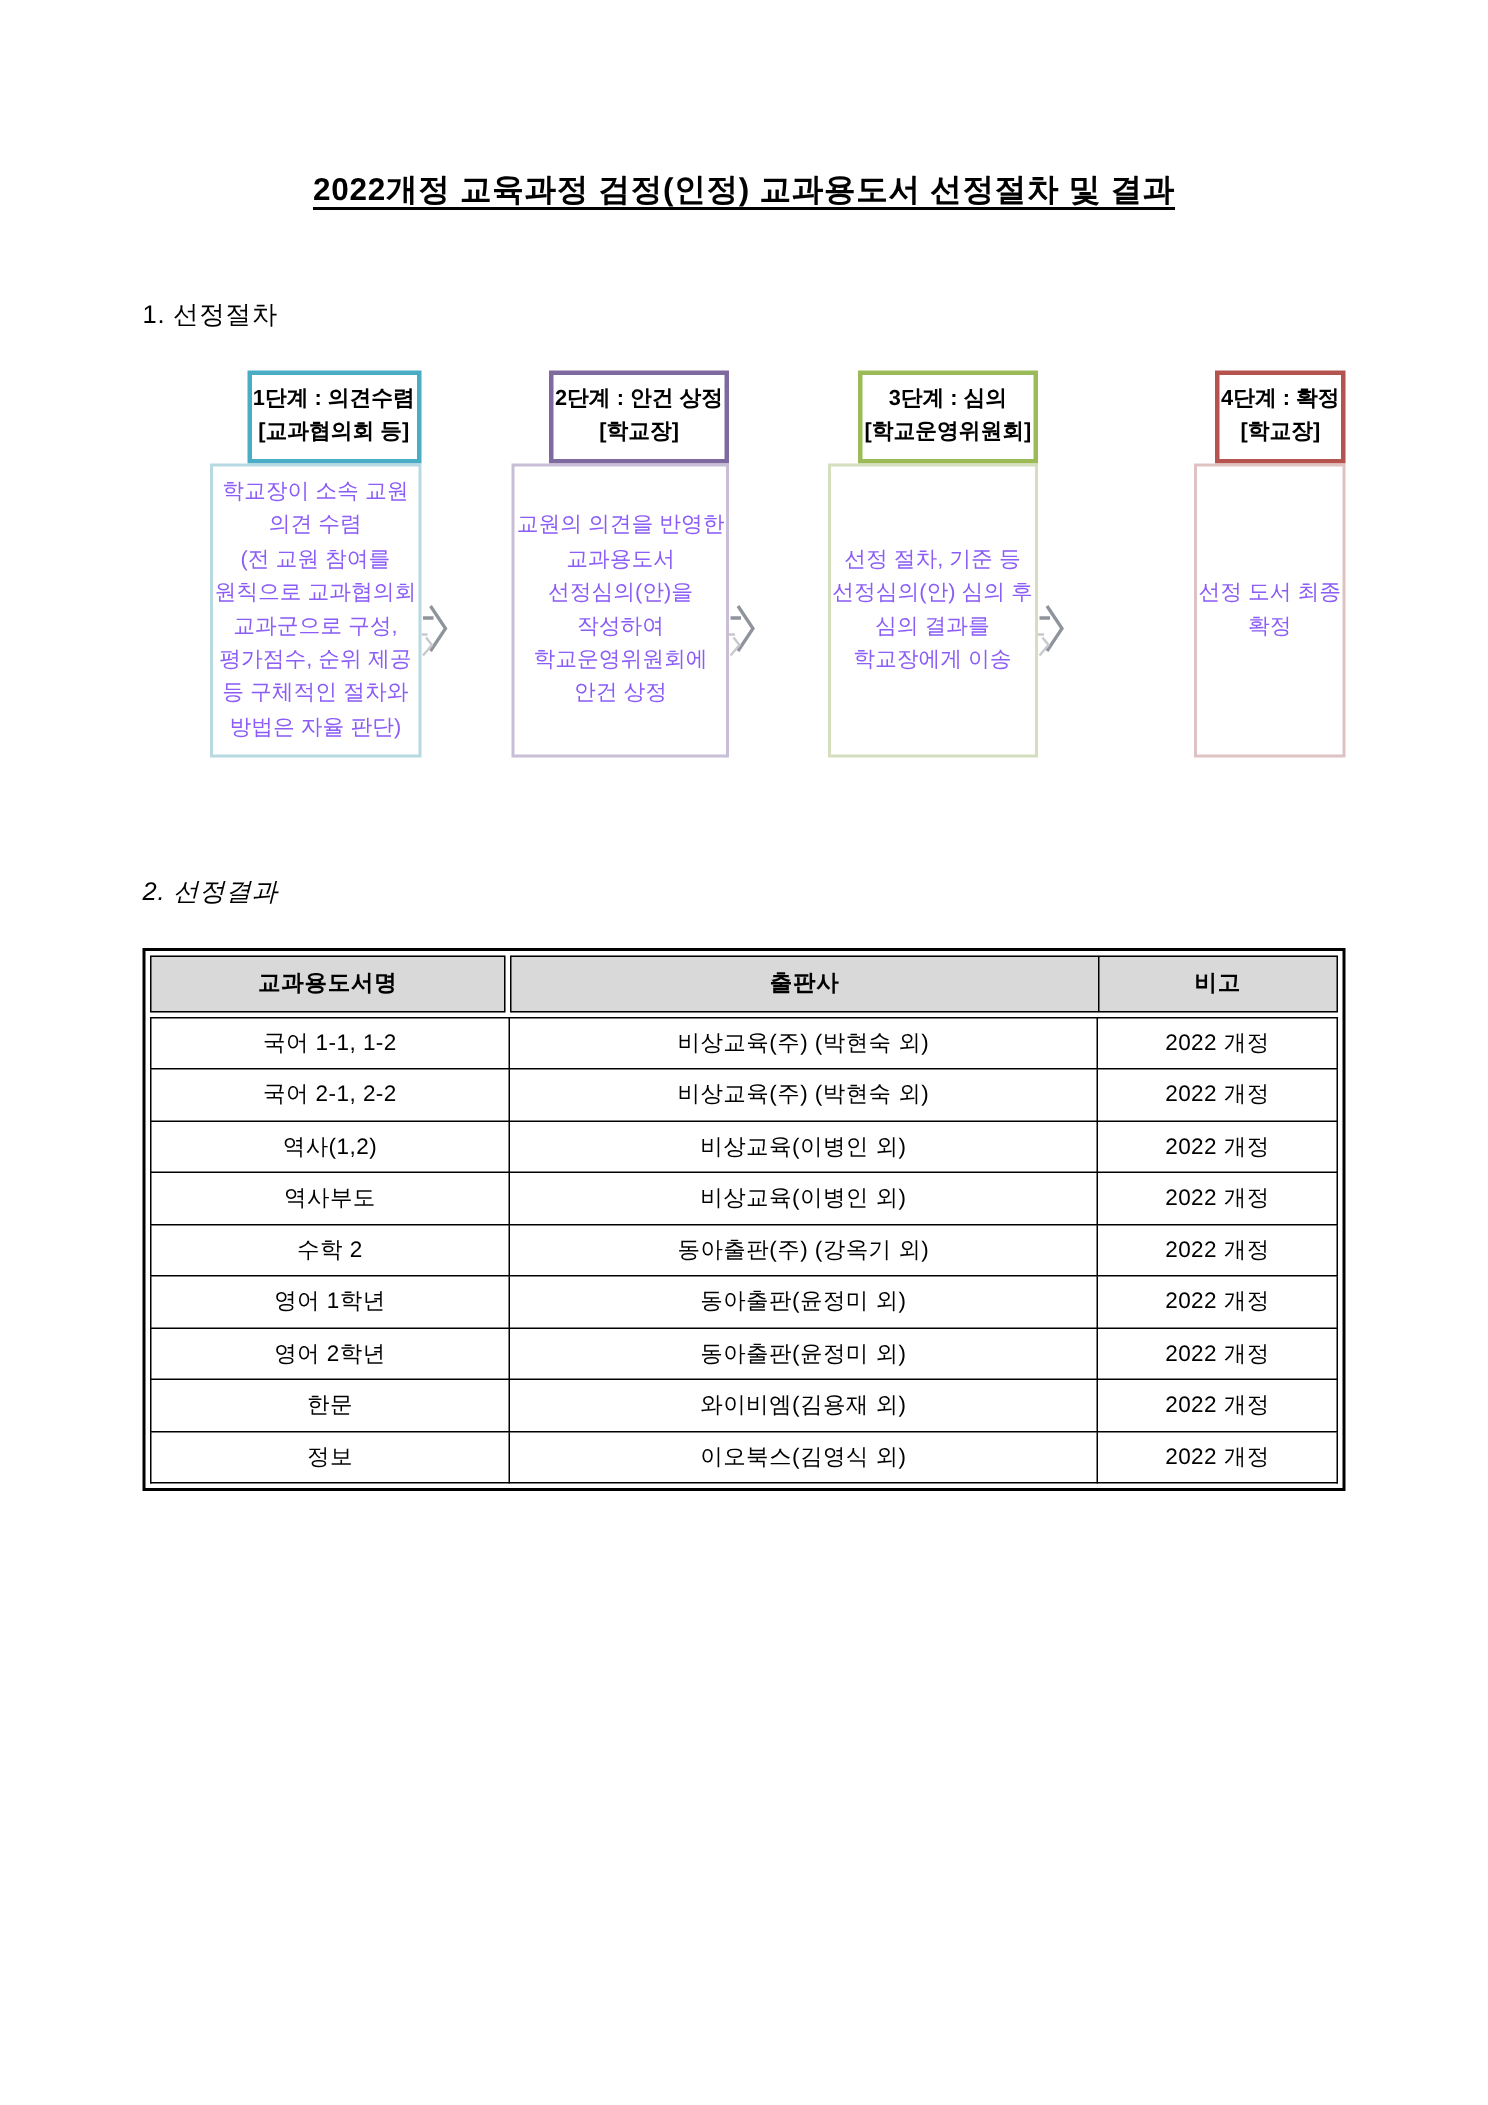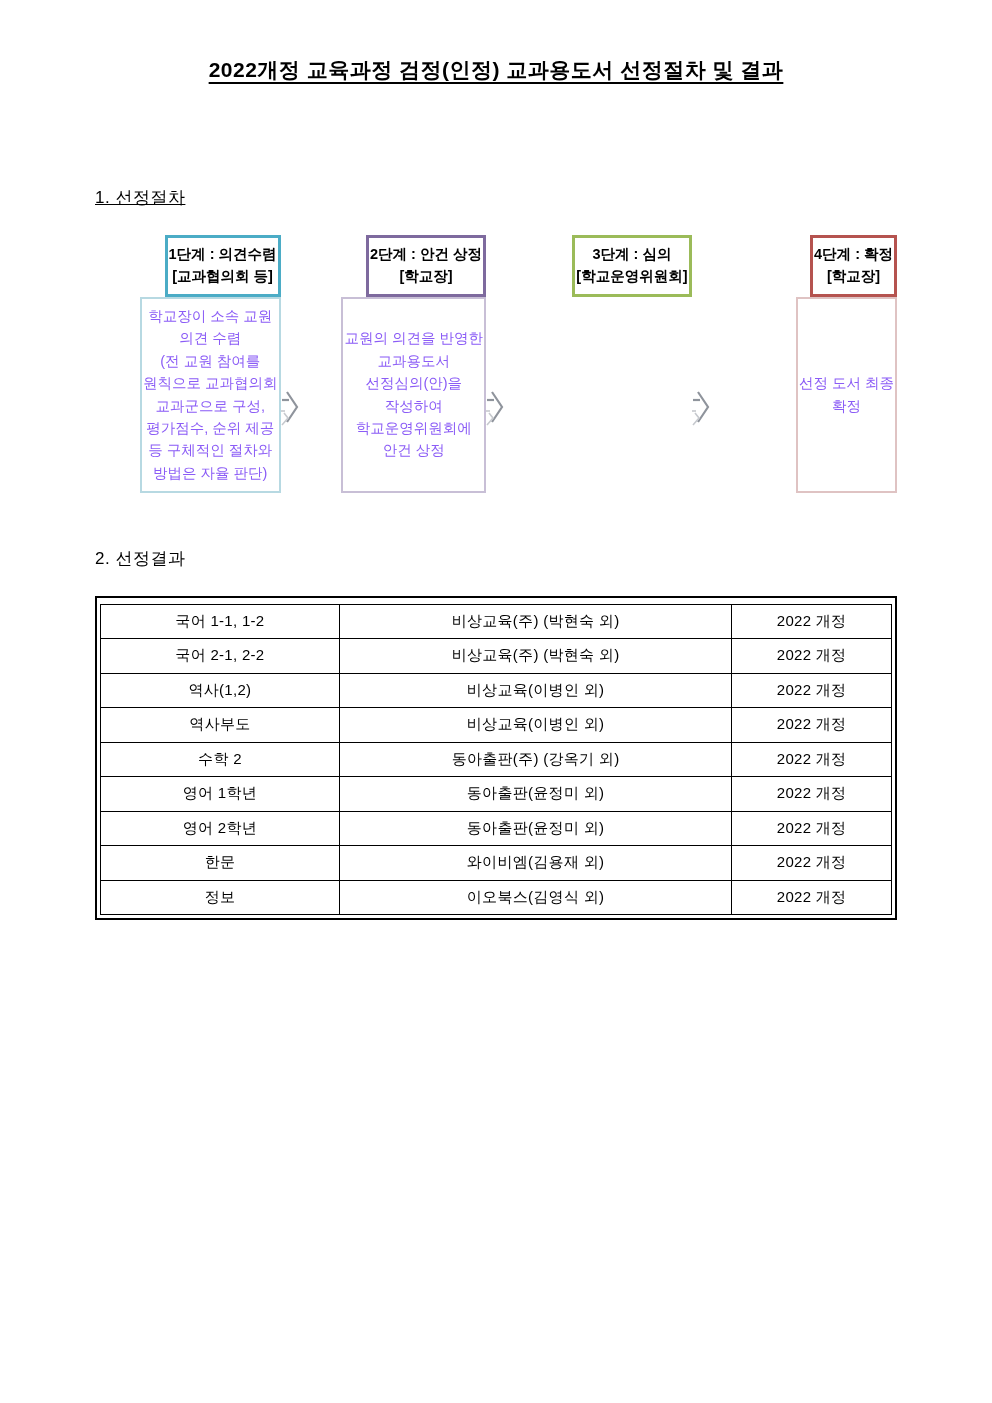--- a/index.html
+++ b/index.html
@@ -8,36 +8,36 @@
     width: 992px; height: 1403px;
     background: #ffffff;
     font-family: "Liberation Sans", "DejaVu Sans", sans-serif;
     color: #000;
   }
   .page { position: relative; width: 992px; height: 1403px; overflow: hidden; }
   .content { padding: 0 95px; }
 
   
   .doc-title {
-    margin: 0; padding-top: 56px;
+    margin: 0; padding-top: 112px;
     text-align: center;
     font-size: 21px; font-weight: bold;
     letter-spacing: 0.5px;
   }
   .doc-title .underlined {
     text-decoration: underline;
     text-decoration-thickness: 2px;
     text-underline-offset: 5px;
     white-space: pre-line;
   }
 
   
   .section-heading { font-size: 17px; font-weight: normal; letter-spacing: 0.5px; }
-  .section-heading.first { margin-top: 102px; text-decoration: underline; }
-  .section-heading.second { margin-top: 54px; }
+  .section-heading.first { margin-top: 58px; }
+  .section-heading.second { margin-top: 78px; font-style: italic; }
 
   
   .flow { display: flex; margin-top: 26px; width: 802px; }
   .flow-step { width: 187px; display: flex; flex-direction: column; align-items: flex-end; }
   .step-header {
     border: 3px solid #888;
     background: #fff;
     text-align: center;
     font-size: 14.5px; font-weight: bold;
     line-height: 1.5;
@@ -166,20 +166,26 @@
           <line x1="1" y1="13" x2="8" y2="13" stroke="#8f949c" stroke-width="2.2"></line>
           <polyline points="6,5 16,20 6,35" fill="none" stroke="#8f949c" stroke-width="2.2"></polyline>
           <line x1="0" y1="24" x2="4" y2="24" stroke="#c6c9ce" stroke-width="1.6"></line>
           <polyline points="3,26 7,31 1,38" fill="none" stroke="#c6c9ce" stroke-width="1.6"></polyline>
         </svg>
       </div>
 
       <div class="flow-step">
         <div class="step-header" style="border-color: rgb(155, 187, 89);">3단계 : 심의
 [학교운영위원회]</div>
+        <div class="step-body" style="border-color: rgb(214, 222, 192);">
+          <span>선정 절차, 기준 등
+선정심의(안) 심의 후
+심의 결과를
+학교장에게 이송</span>
+        </div>
       </div>
 
       <div class="arrow-wrap">
         <svg class="arrow-svg" width="20" height="42" viewBox="0 0 20 42">
           <line x1="1" y1="13" x2="8" y2="13" stroke="#8f949c" stroke-width="2.2"></line>
           <polyline points="6,5 16,20 6,35" fill="none" stroke="#8f949c" stroke-width="2.2"></polyline>
           <line x1="0" y1="24" x2="4" y2="24" stroke="#c6c9ce" stroke-width="1.6"></line>
           <polyline points="3,26 7,31 1,38" fill="none" stroke="#c6c9ce" stroke-width="1.6"></polyline>
         </svg>
       </div>
@@ -191,20 +197,27 @@
           <span>선정 도서 최종
 확정</span>
         </div>
       </div>
 
     </div>
 
     <div class="section-heading second">2. 선정결과</div>
 
     <div class="results-table">
+      <div class="thead-row">
+        <div class="th th-subject" style="background-color: rgb(217, 217, 217);">교과용도서명</div>
+        <div class="th-group" style="background-color: rgb(217, 217, 217);">
+          <div class="th th-publisher">출판사</div>
+          <div class="th th-note">비고</div>
+        </div>
+      </div>
 
       <table class="tbody-grid">
         <tbody>
           <tr>
             <td class="col-subject">국어 1-1, 1-2</td>
             <td class="col-publisher">비상교육(주) (박현숙 외)</td>
             <td class="col-note">2022 개정</td>
           </tr>
           <tr>
             <td class="col-subject">국어 2-1, 2-2</td>

